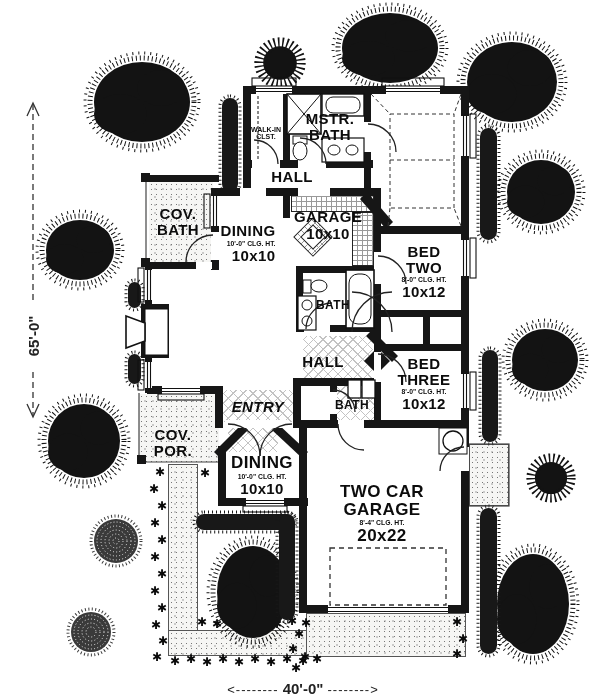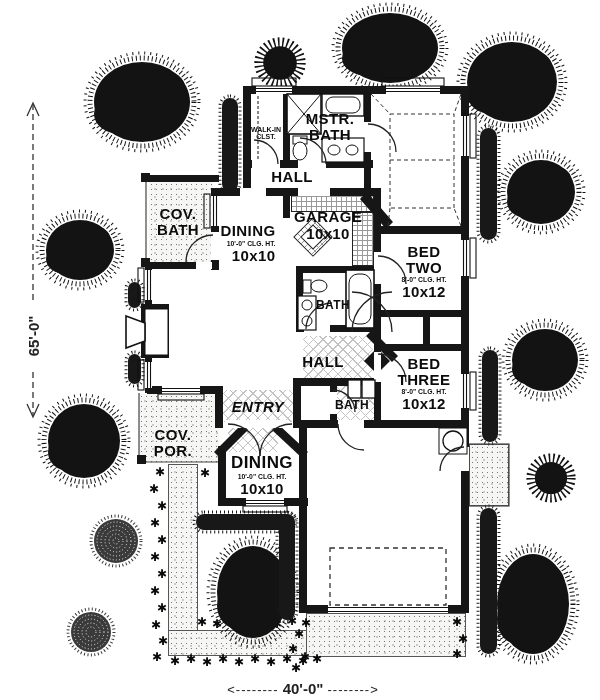--- a/index.html
+++ b/index.html
@@ -433,20 +433,26 @@
     </div>
     <div class="lbl" style="left:173px;top:439px;">
       <span class="nm">COV.</span>
       <span class="nm">POR.</span>
     </div>
     <div class="lbl" style="left:262px;top:471px;">
       <span class="nm-lg">DINING</span>
       <span class="note">10'-0" CLG. HT.</span>
       <span class="size">10x10</span>
     </div>
+    <div class="lbl" style="left:382px;top:510px;">
+      <span class="nm-lg">TWO CAR</span>
+      <span class="nm-lg">GARAGE</span>
+      <span class="note">8'-4" CLG. HT.</span>
+      <span class="size size-lg">20x22</span>
+    </div>
   </div>
 
   <div id="dim-left">
     <span>65'-0"</span>
   </div>
   <div id="dim-bottom">
     <span class="dash">&lt;--------</span>
     <span>40'-0"</span>
     <span class="dash">--------&gt;</span>
   </div>

